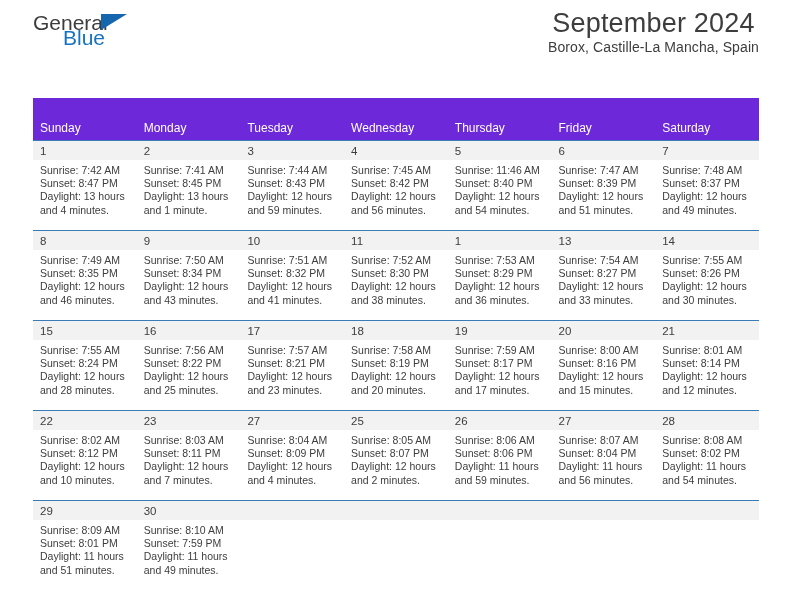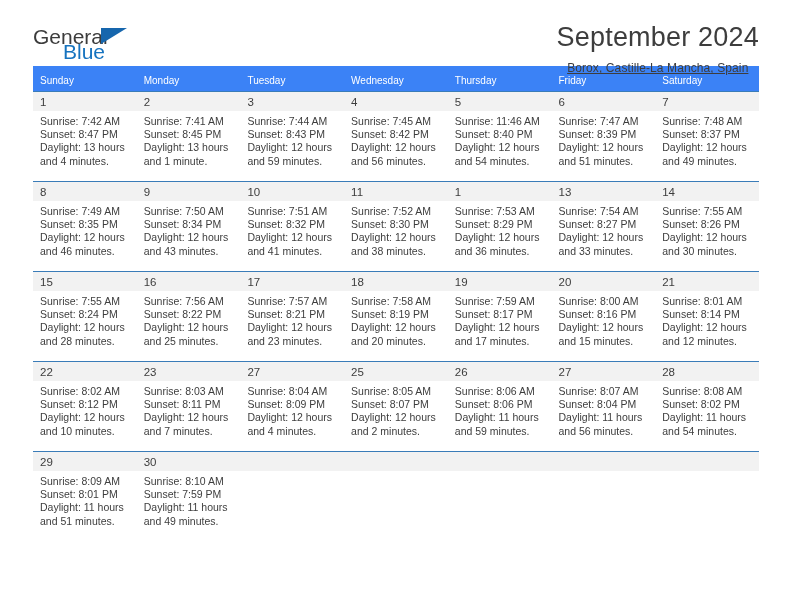--- a/index.html
+++ b/index.html
@@ -20,22 +20,22 @@
     height: 612px;
     box-sizing: border-box;
     padding: 0 33px;
   }
 
   
   .topbar {
     display: flex;
     align-items: flex-start;
     justify-content: space-between;
-    height: 66px;
-    padding-top: 22px;
+    height: 98px;
+    padding-top: 8px;
     box-sizing: border-box;
   }
   .logo {
     position: relative;
     width: 150px;
     height: 50px;
     padding-left: 2px;
   }
   .logo-general {
     font-size: 21px;
@@ -72,40 +72,38 @@
   .cal-title {
     font-size: 27px;
     font-weight: normal;
     color: #ararar;
     color: #3d3d3d;
     line-height: 1.15;
     margin: 0;
     letter-spacing: 0.2px;
   }
   .cal-sub {
-    font-size: 12px;
+    font-size: 14px;
     color: #3d3d3d;
-    margin-top: 8px;
     letter-spacing: 0.1px;
-    text-decoration: underline;
   }
 
   
   .calendar {
     width: 726px;
     border-collapse: collapse;
     table-layout: fixed;
   }
   .calendar th {
-    background: #3b82f6;
+    background: #6d28d9;
     color: #ffffff;
-    font-size: 10px;
+    font-size: 12px;
     font-weight: normal;
     text-align: left;
-    padding: 9px 0 5px 7px;
+    padding: 23px 0 5px 7px;
     height: 20px;
     box-sizing: border-box;
     border: none;
   }
   .daycell {
     vertical-align: top;
     padding: 0;
     border-top: 1px solid #3a7cb8;
     height: 90px;
     box-sizing: border-box;

